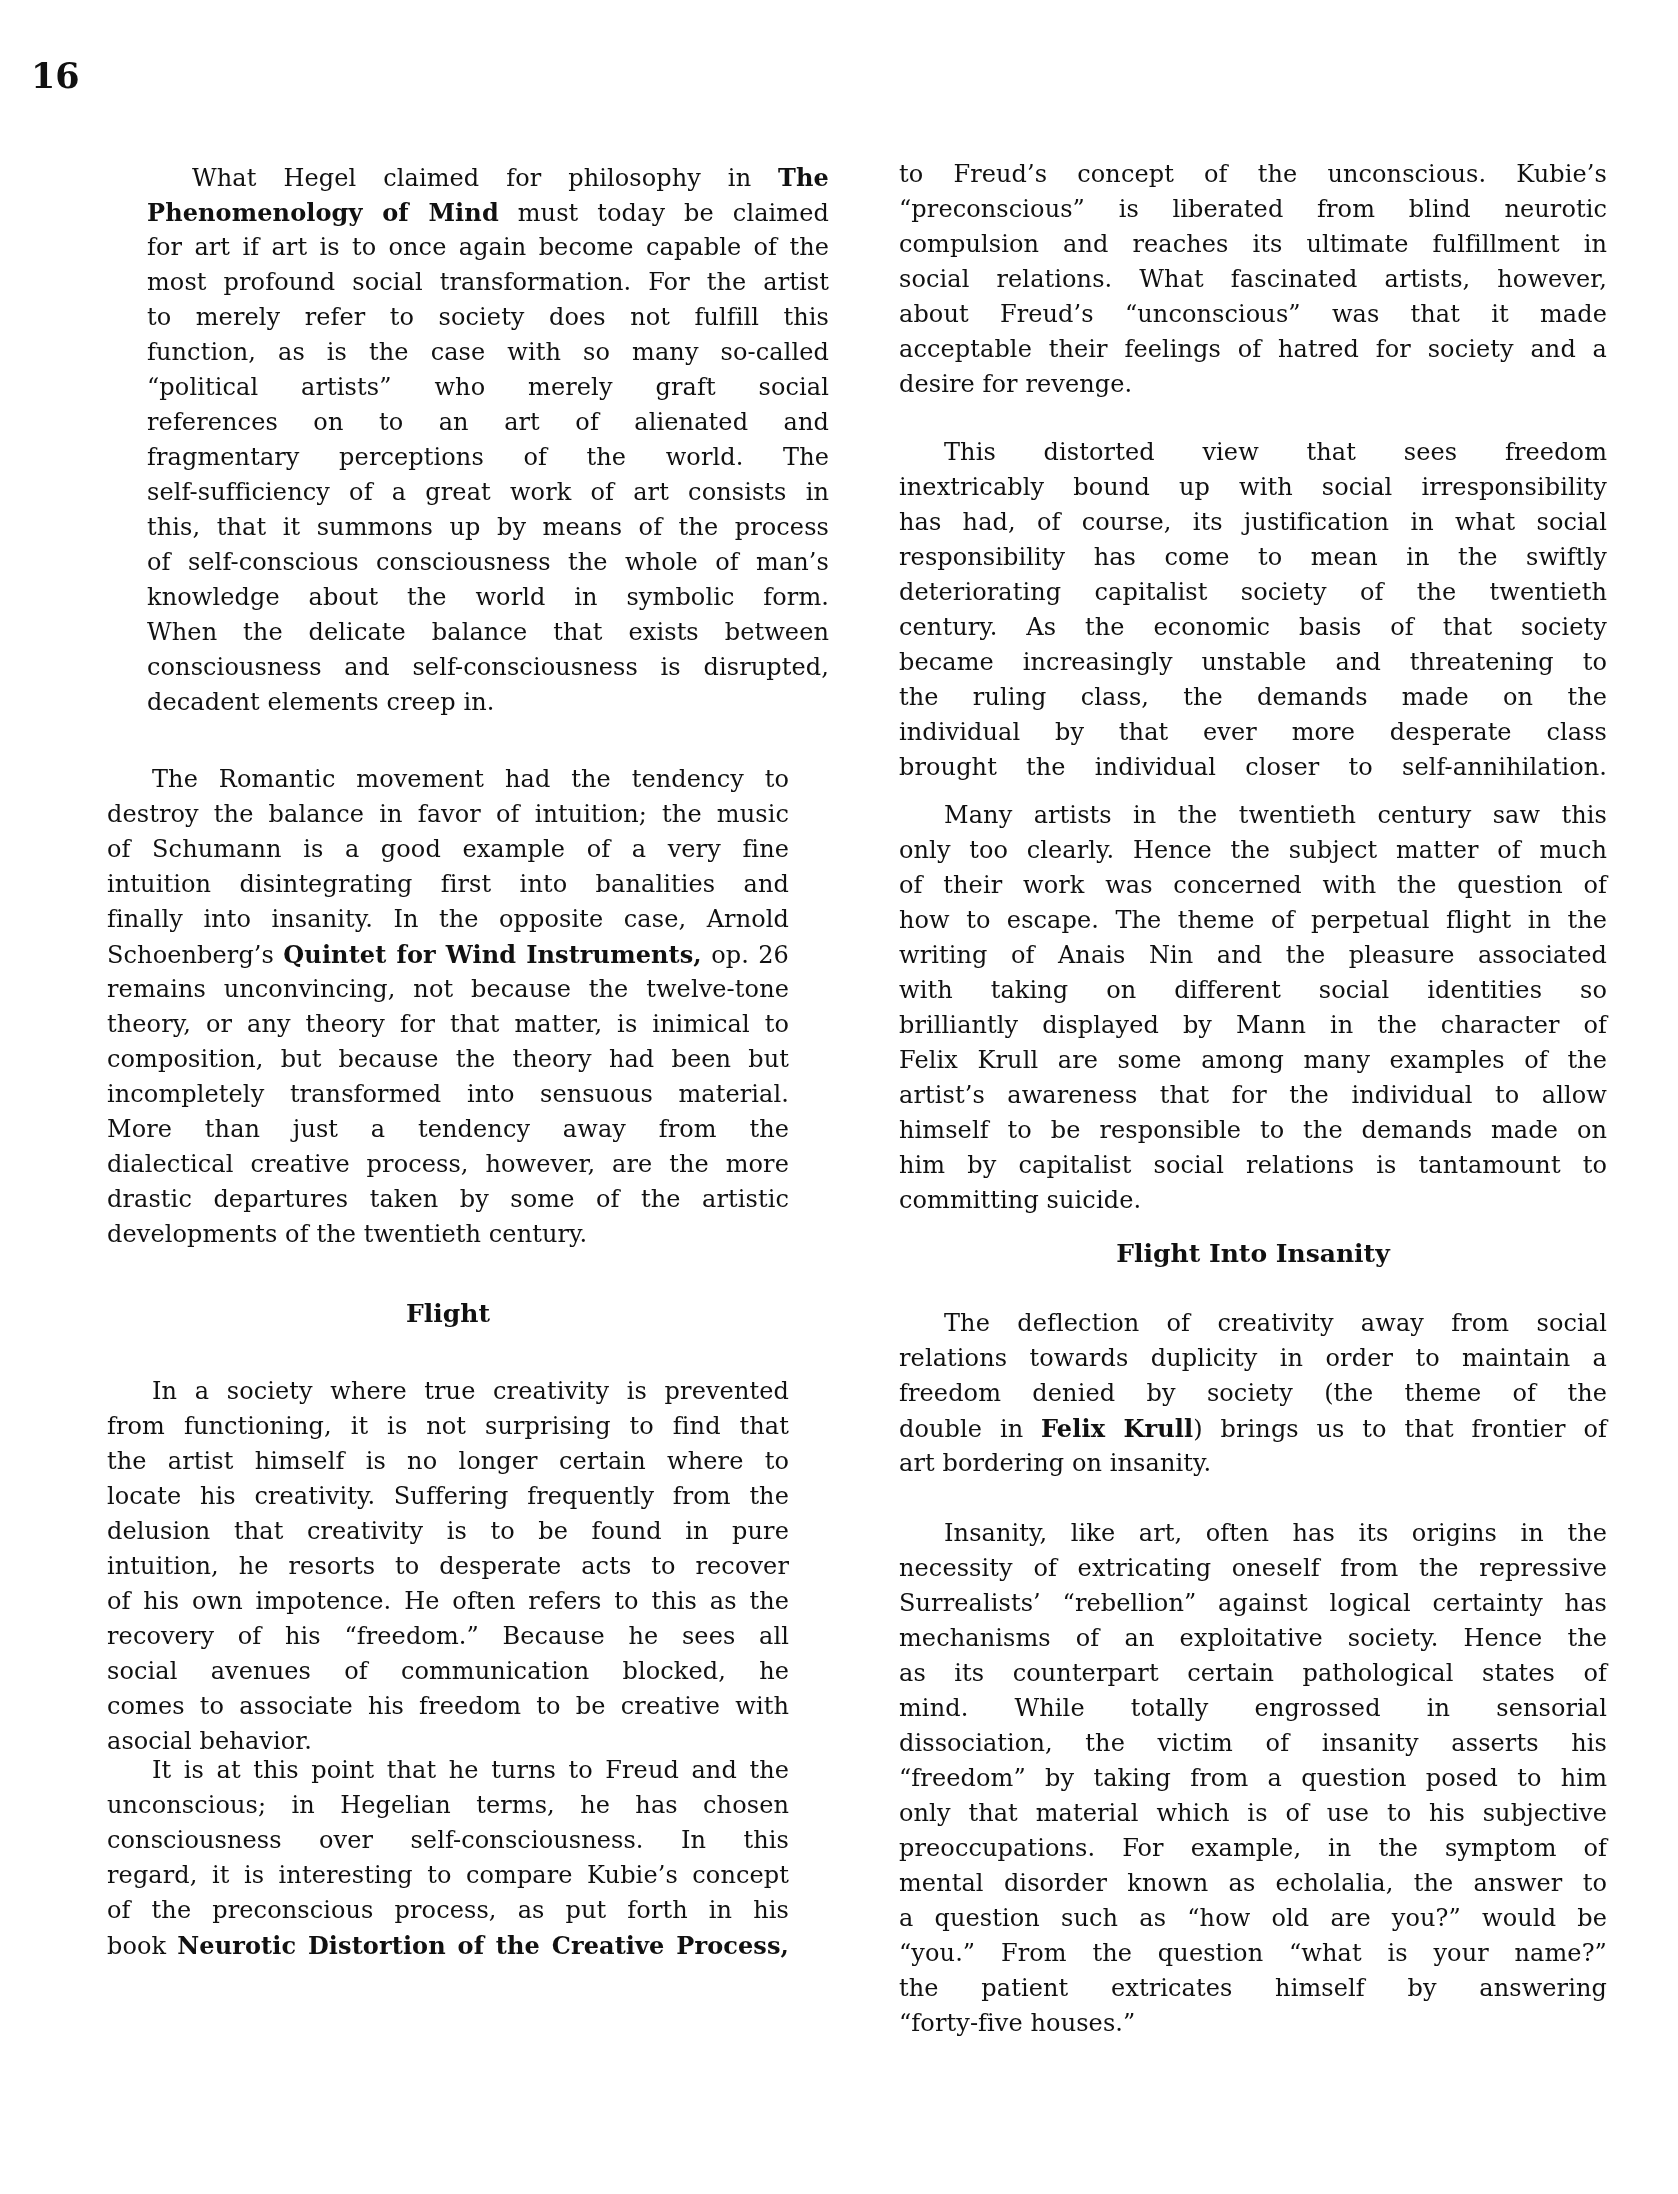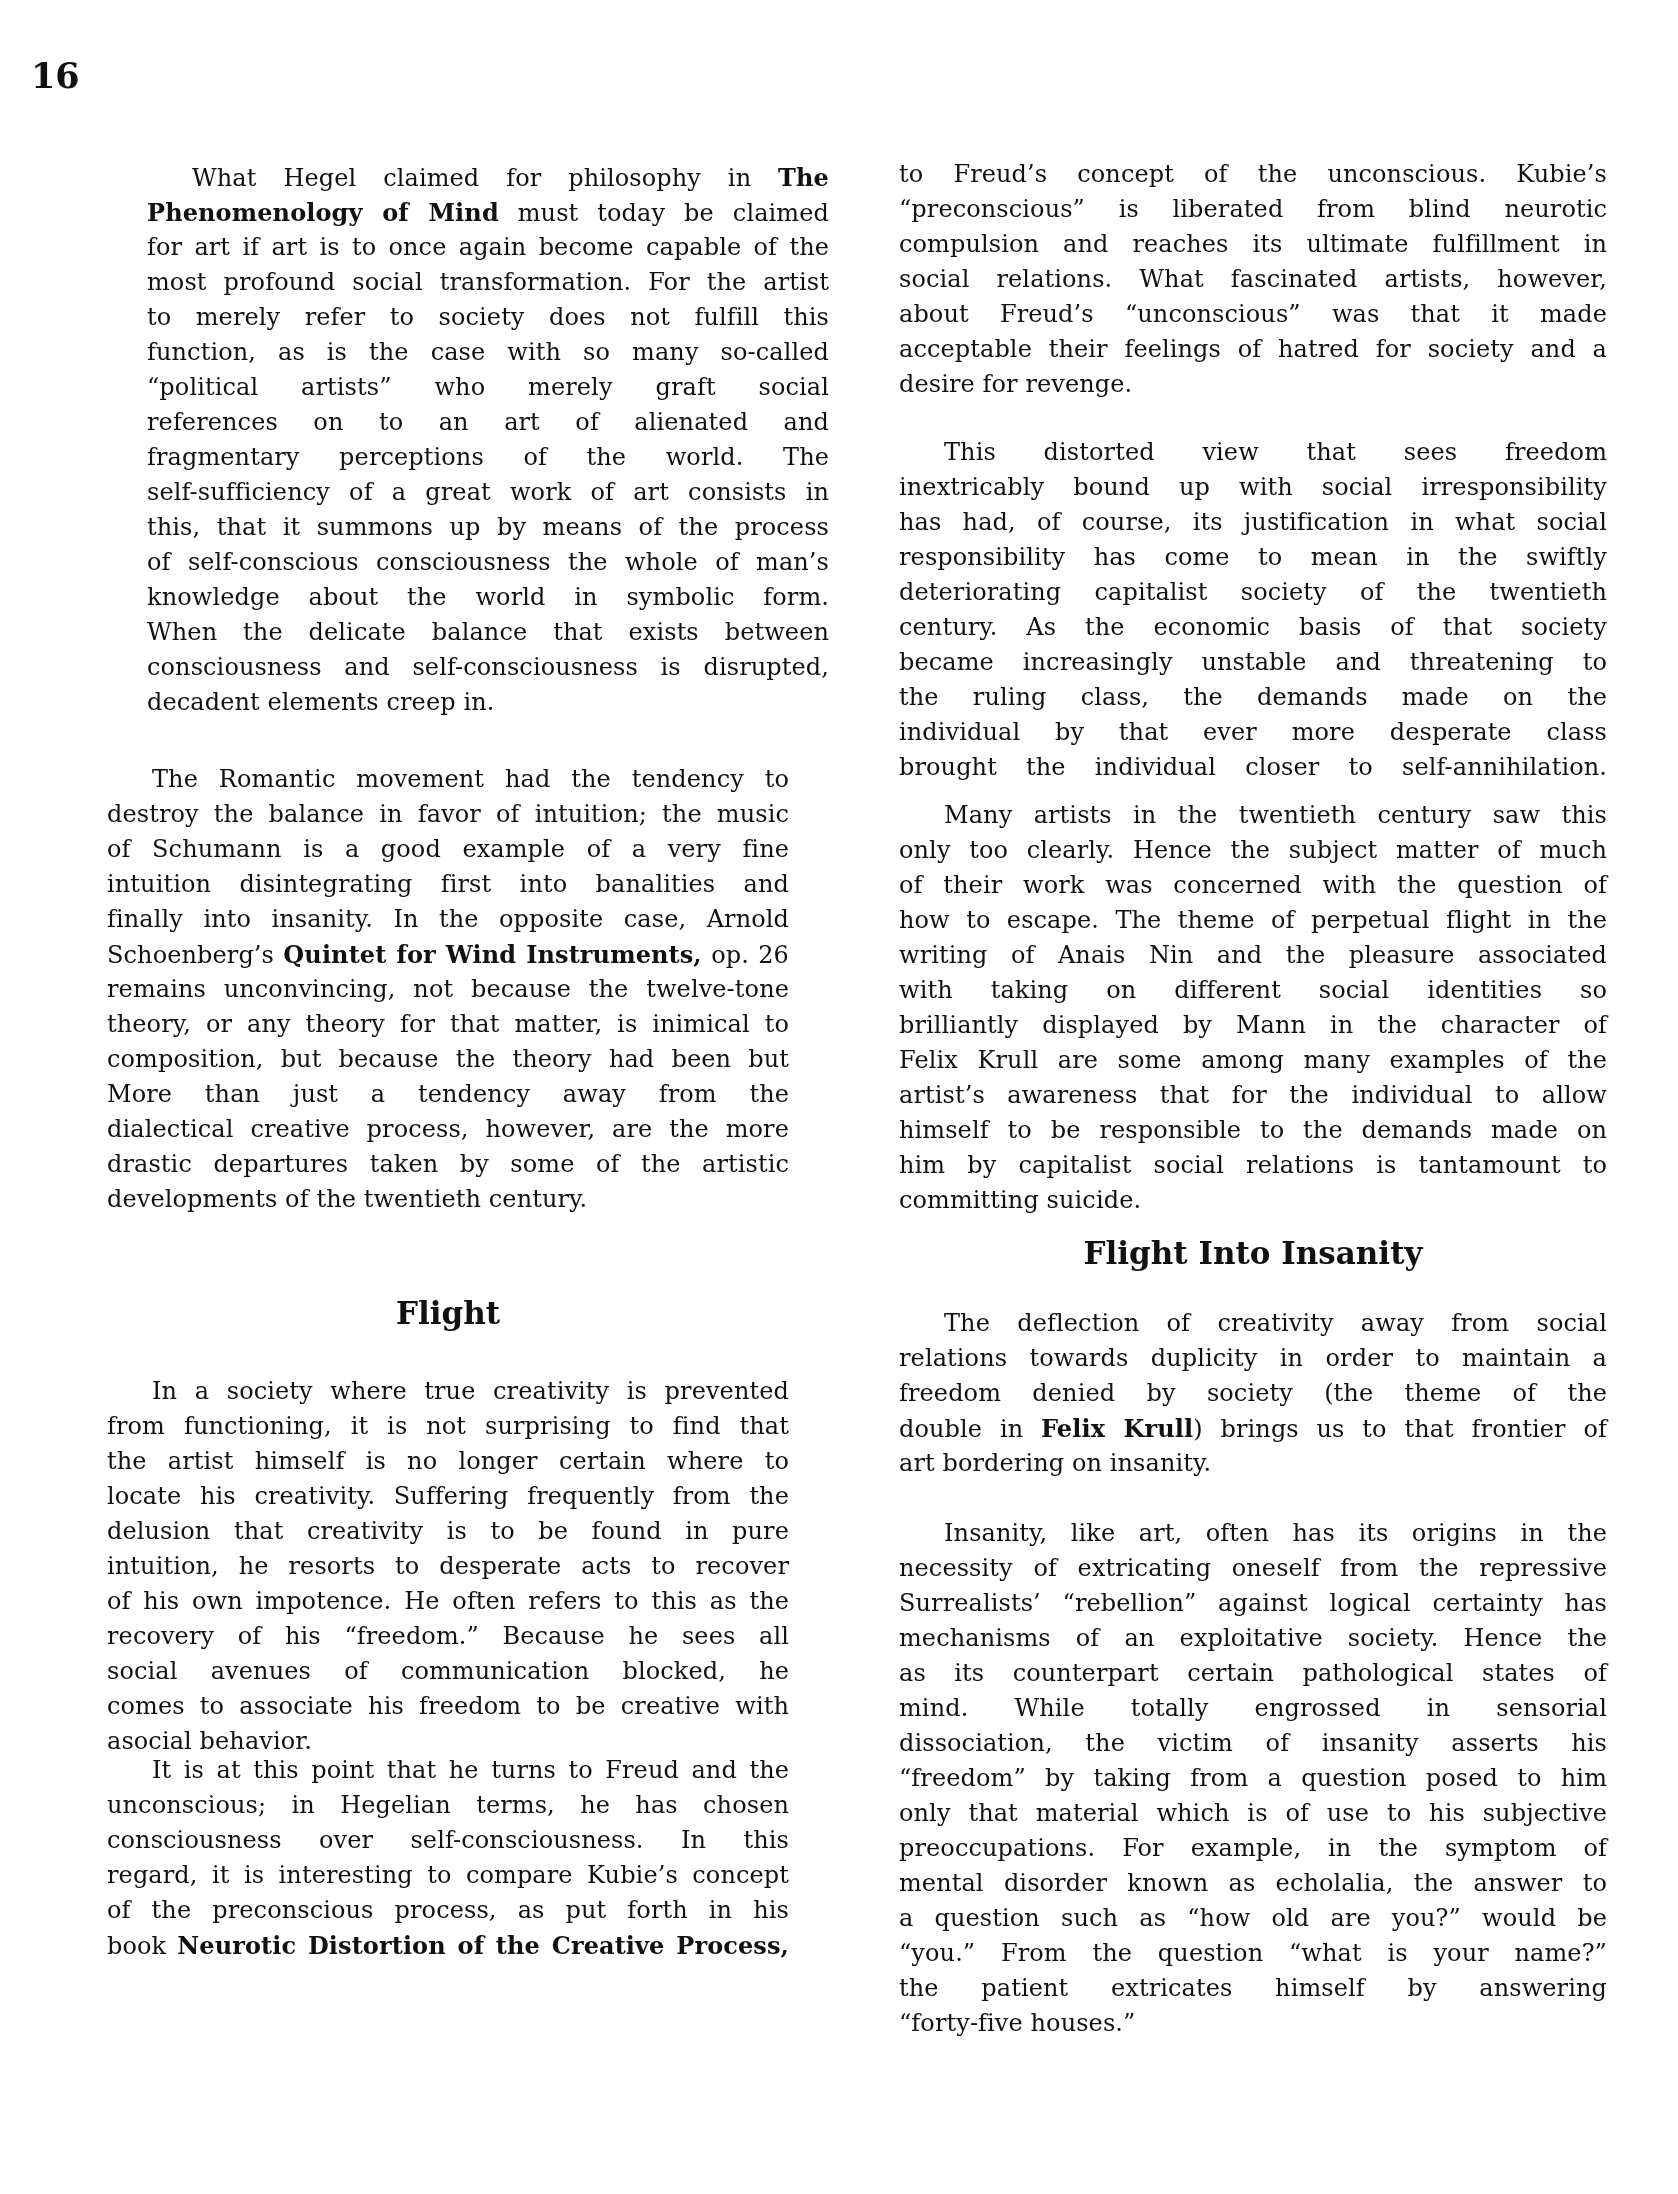--- a/index.html
+++ b/index.html
@@ -10,21 +10,21 @@
   .col { position: absolute; }
   .col-left { left: 107px; width: 682px; }
   .col-right { left: 899px; width: 708px; }
   .block { position: absolute; left: 0; width: 100%; }
   .line { display: block; height: 35px; line-height: 35px; font-size: 24px;
           text-align: justify; text-align-last: justify; white-space: nowrap; letter-spacing: 0.1px; }
   .line.last { text-align-last: left; }
   .line.indent { padding-left: 45px; }
   .line .b { font-weight: bold; }
   .heading { position: absolute; left: 0; width: 100%; text-align: center; font-weight: bold;
-             font-size: 31px; line-height: 35px; }
+             font-size: 25px; line-height: 35px; }
 </style>
 </head>
 <body>
 
 <div>
   <div class="page-number">16</div>
 
   <div class="col col-left" style="top:0;">
     <div class="block" style="top:160px;margin-left:40px;">
         <span class="line indent"><span>What Hegel claimed for philosophy in </span><span class="b">The</span></span>
@@ -47,20 +47,21 @@
     <div class="block" style="top:762px;">
         <span class="line indent"><span>The Romantic movement had the tendency to</span></span>
         <span class="line"><span>destroy the balance in favor of intuition; the music</span></span>
         <span class="line"><span>of Schumann is a good example of a very fine</span></span>
         <span class="line"><span>intuition disintegrating first into banalities and</span></span>
         <span class="line"><span>finally into insanity. In the opposite case, Arnold</span></span>
         <span class="line"><span>Schoenberg’s </span><span class="b">Quintet for Wind Instruments,</span><span> op. 26</span></span>
         <span class="line"><span>remains unconvincing, not because the twelve-tone</span></span>
         <span class="line"><span>theory, or any theory for that matter, is inimical to</span></span>
         <span class="line"><span>composition, but because the theory had been but</span></span>
+        <span class="line"><span>incompletely transformed into sensuous material.</span></span>
         <span class="line"><span>More than just a tendency away from the</span></span>
         <span class="line"><span>dialectical creative process, however, are the more</span></span>
         <span class="line"><span>drastic departures taken by some of the artistic</span></span>
         <span class="line last"><span>developments of the twentieth century.</span></span>
       </div>
     <div class="heading" style="top:1296px;">Flight</div>
     <div class="block" style="top:1374px;">
         <span class="line indent"><span>In a society where true creativity is prevented</span></span>
         <span class="line"><span>from functioning, it is not surprising to find that</span></span>
         <span class="line"><span>the artist himself is no longer certain where to</span></span>

